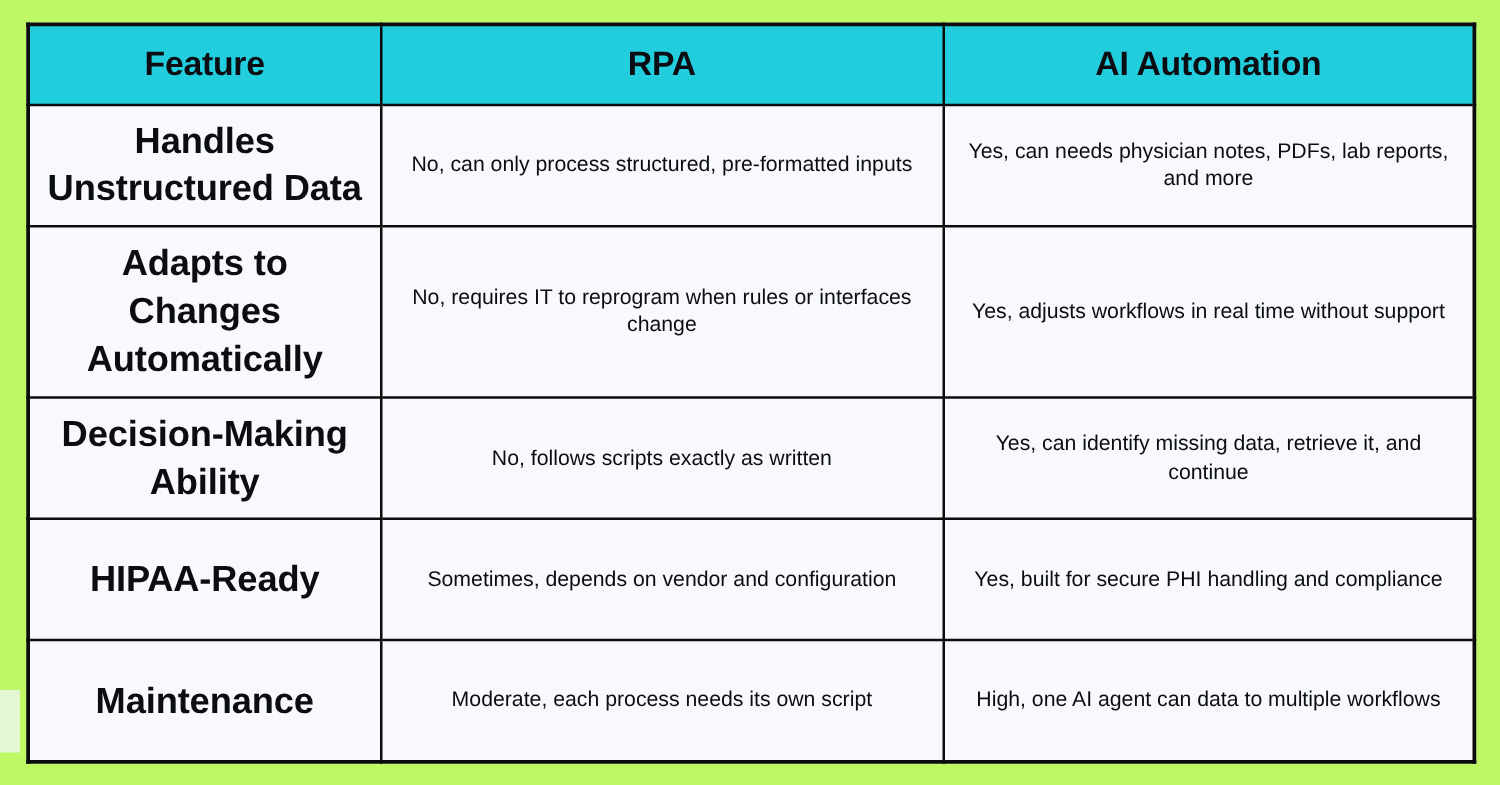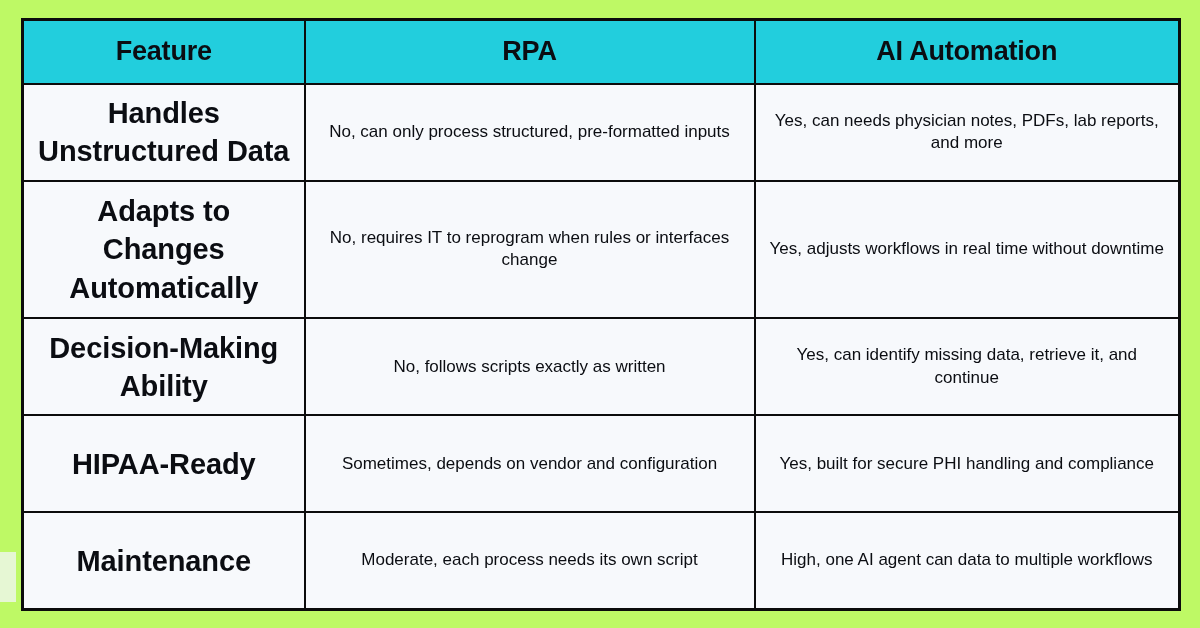--- a/index.html
+++ b/index.html
@@ -105,21 +105,21 @@
       </thead>
       <tbody>
         <tr>
           <td class="feature">Handles Unstructured Data</td>
           <td>No, can only process structured, pre-formatted inputs</td>
           <td>Yes, can needs physician notes, PDFs, lab reports, and more</td>
         </tr>
         <tr>
           <td class="feature">Adapts to Changes Automatically</td>
           <td>No, requires IT to reprogram when rules or interfaces change</td>
-          <td>Yes, adjusts workflows in real time without downtime</td>
+          <td>Yes, adjusts workflows in real time without support</td>
         </tr>
         <tr>
           <td class="feature">Decision-Making Ability</td>
           <td>No, follows scripts exactly as written</td>
           <td>Yes, can identify missing data, retrieve it, and continue</td>
         </tr>
         <tr>
           <td class="feature">HIPAA-Ready</td>
           <td>Sometimes, depends on vendor and configuration</td>
           <td>Yes, built for secure PHI handling and compliance</td>

